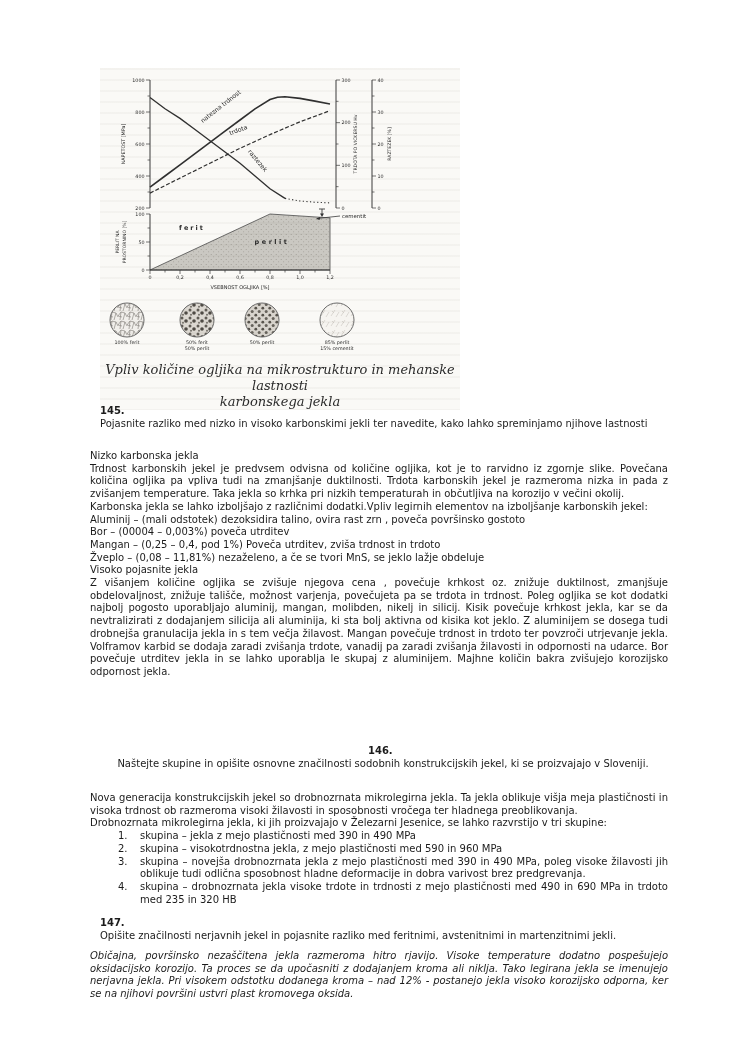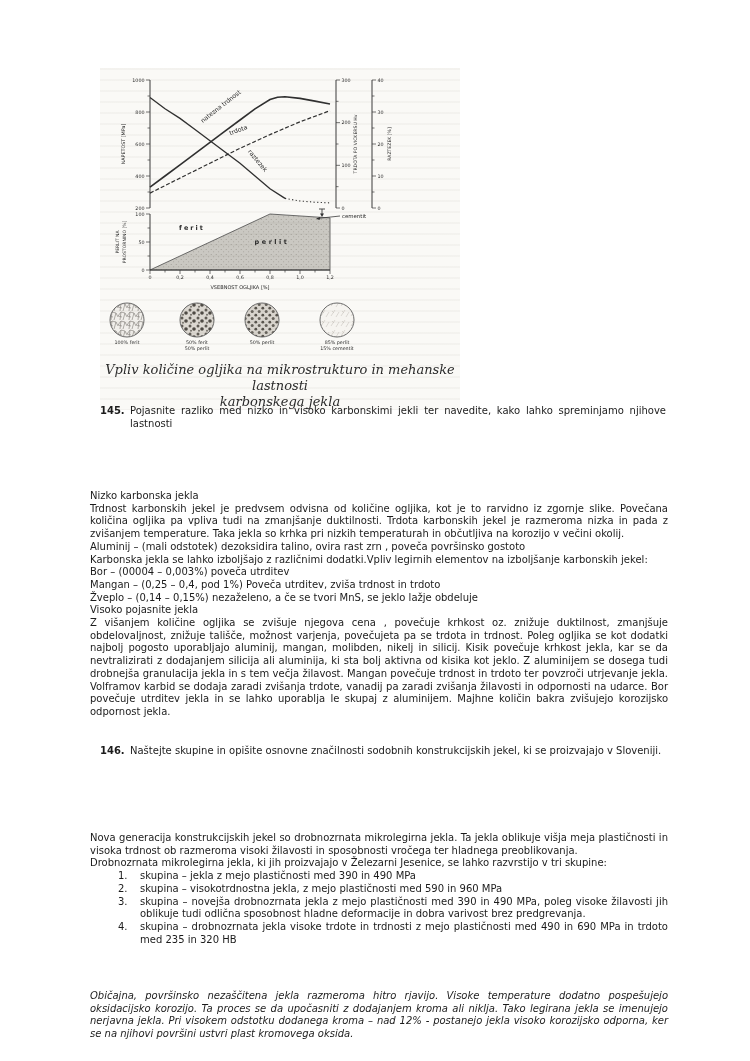--- a/index.html
+++ b/index.html
@@ -4,24 +4,24 @@
 <style>
   html,body{margin:0;padding:0;background:#ffffff;}
   .page{position:relative;width:750px;height:1061px;background:#ffffff;
         font-family:"DejaVu Sans","Liberation Sans",sans-serif;color:#1b1b1b;overflow:hidden;}
   .figure{position:absolute;left:100px;top:68px;width:360px;background:#faf9f6;}
   .figure::after{content:"";position:absolute;inset:0;pointer-events:none;
       background:repeating-linear-gradient(180deg, rgba(130,125,112,0.055) 0 2px, transparent 2px 11px);}
   .figure svg{display:block;font-family:"DejaVu Sans","Liberation Sans",sans-serif;}
   .caption{font-family:"DejaVu Serif","Liberation Serif",serif;font-style:italic;
       font-size:13px;line-height:16px;text-align:center;color:#2b2b2b;margin-top:4px;}
-  .q{position:absolute;left:100px;width:566px;display:flex;font-size:10px;line-height:13px;}
+  .q{position:absolute;left:100px;width:566px;display:flex;font-size:10px;line-height:13px;flex-direction:column;}
   .qnum{font-weight:bold;width:30px;flex:none;}
   .qtext{flex:1;text-align:justify;}
-  .a{position:absolute;left:90px;width:578px;font-size:10px;line-height:12.7px;margin-top:40px;}
+  .a{position:absolute;left:90px;width:578px;font-size:10px;line-height:12.7px;}
   .a p{margin:0;text-align:justify;}
   .li{display:flex;line-height:12.7px;}
   .ln{flex:none;width:22px;margin-left:28px;}
   .lt{flex:1;text-align:justify;}
 </style>
 </head>
 <body>
 
 <div class="page">
 
@@ -171,25 +171,25 @@
   </div>
 
   <div class="q" style="top:404px;">
     <span class="qnum">145.</span>
     <span class="qtext">Pojasnite razliko med nizko in visoko karbonskimi jekli ter navedite, kako lahko spreminjamo njihove lastnosti</span>
   </div>
 
   <div class="a" style="top:450px;">
     <p>Nizko karbonska jekla</p>
     <p>Trdnost karbonskih jekel je predvsem odvisna od količine ogljika, kot je to rarvidno iz zgornje slike. Povečana količina ogljika pa vpliva tudi na zmanjšanje duktilnosti. Trdota karbonskih jekel je razmeroma nizka in pada z zvišanjem temperature. Taka jekla so krhka pri nizkih temperaturah in občutljiva na korozijo v večini okolij.</p>
+    <p>Karbonska jekla se lahko izboljšajo z različnimi dodatki.Vpliv legirnih elementov na izboljšanje karbonskih jekel:</p>
     <p>Aluminij – (mali odstotek) dezoksidira talino, ovira rast zrn , poveča površinsko gostoto</p>
-    <p>Karbonska jekla se lahko izboljšajo z različnimi dodatki.Vpliv legirnih elementov na izboljšanje karbonskih jekel:</p>
     <p>Bor – (00004 – 0,003%) poveča utrditev</p>
     <p>Mangan – (0,25 – 0,4, pod 1%) Poveča utrditev, zviša trdnost in trdoto</p>
-    <p>Žveplo – (0,14 – 0,15%) nezaželeno, a če se tvori MnS, se jeklo lažje obdeluje</p>
+    <p>Žveplo – (0,08 – 11,81%) nezaželeno, a če se tvori MnS, se jeklo lažje obdeluje</p>
     <p>Visoko pojasnite jekla</p>
     <p>Z višanjem količine ogljika se zvišuje njegova cena , povečuje krhkost oz. znižuje duktilnost, zmanjšuje obdelovaljnost, znižuje tališče, možnost varjenja, povečujeta pa se trdota in trdnost. Poleg ogljika se kot dodatki najbolj pogosto uporabljajo aluminij, mangan, molibden, nikelj in silicij. Kisik povečuje krhkost jekla, kar se da nevtralizirati z dodajanjem silicija ali aluminija, ki sta bolj aktivna od kisika kot jeklo. Z aluminijem se dosega tudi drobnejša granulacija jekla in s tem večja žilavost. Mangan povečuje trdnost in trdoto ter povzroči utrjevanje jekla. Volframov karbid se dodaja zaradi zvišanja trdote, vanadij pa zaradi zvišanja žilavosti in odpornosti na udarce. Bor povečuje utrditev jekla in se lahko uporablja le skupaj z aluminijem. Majhne količin bakra zvišujejo korozijsko odpornost jekla.</p>
   </div>
 
   <div class="q" style="top:744px;align-items:center;">
     <span class="qnum">146.</span>
     <span class="qtext">Naštejte skupine in opišite osnovne značilnosti sodobnih konstrukcijskih jekel, ki se proizvajajo v Sloveniji.</span>
   </div>
 
   <div class="a" style="top:792px;">
@@ -206,18 +206,22 @@
     <div class="li">
       <span class="ln">3.</span>
       <span class="lt">skupina – novejša drobnozrnata jekla z mejo plastičnosti med 390 in 490 MPa, poleg visoke žilavosti jih oblikuje tudi odlična sposobnost hladne deformacije in dobra varivost brez predgrevanja.</span>
     </div>
     <div class="li">
       <span class="ln">4.</span>
       <span class="lt">skupina – drobnozrnata jekla visoke trdote in trdnosti z mejo plastičnosti med 490 in 690 MPa in trdoto med 235 in 320 HB</span>
     </div>
   </div>
 
+  <div class="q" style="top:916px;">
+    <span class="qnum">147.</span>
+    <span class="qtext">Opišite značilnosti nerjavnih jekel in pojasnite razliko med feritnimi, avstenitnimi in martenzitnimi jekli.</span>
+  </div>
 
   <div class="a" style="top:950px;font-style:italic;">
     <p>Običajna, površinsko nezaščitena jekla razmeroma hitro rjavijo. Visoke temperature dodatno pospešujejo oksidacijsko korozijo. Ta proces se da upočasniti z dodajanjem kroma ali niklja. Tako legirana jekla se imenujejo nerjavna jekla. Pri visokem odstotku dodanega kroma – nad 12% - postanejo jekla visoko korozijsko odporna, ker se na njihovi površini ustvri plast kromovega oksida.</p>
   </div>
 
 </div>
 
 </body></html>

